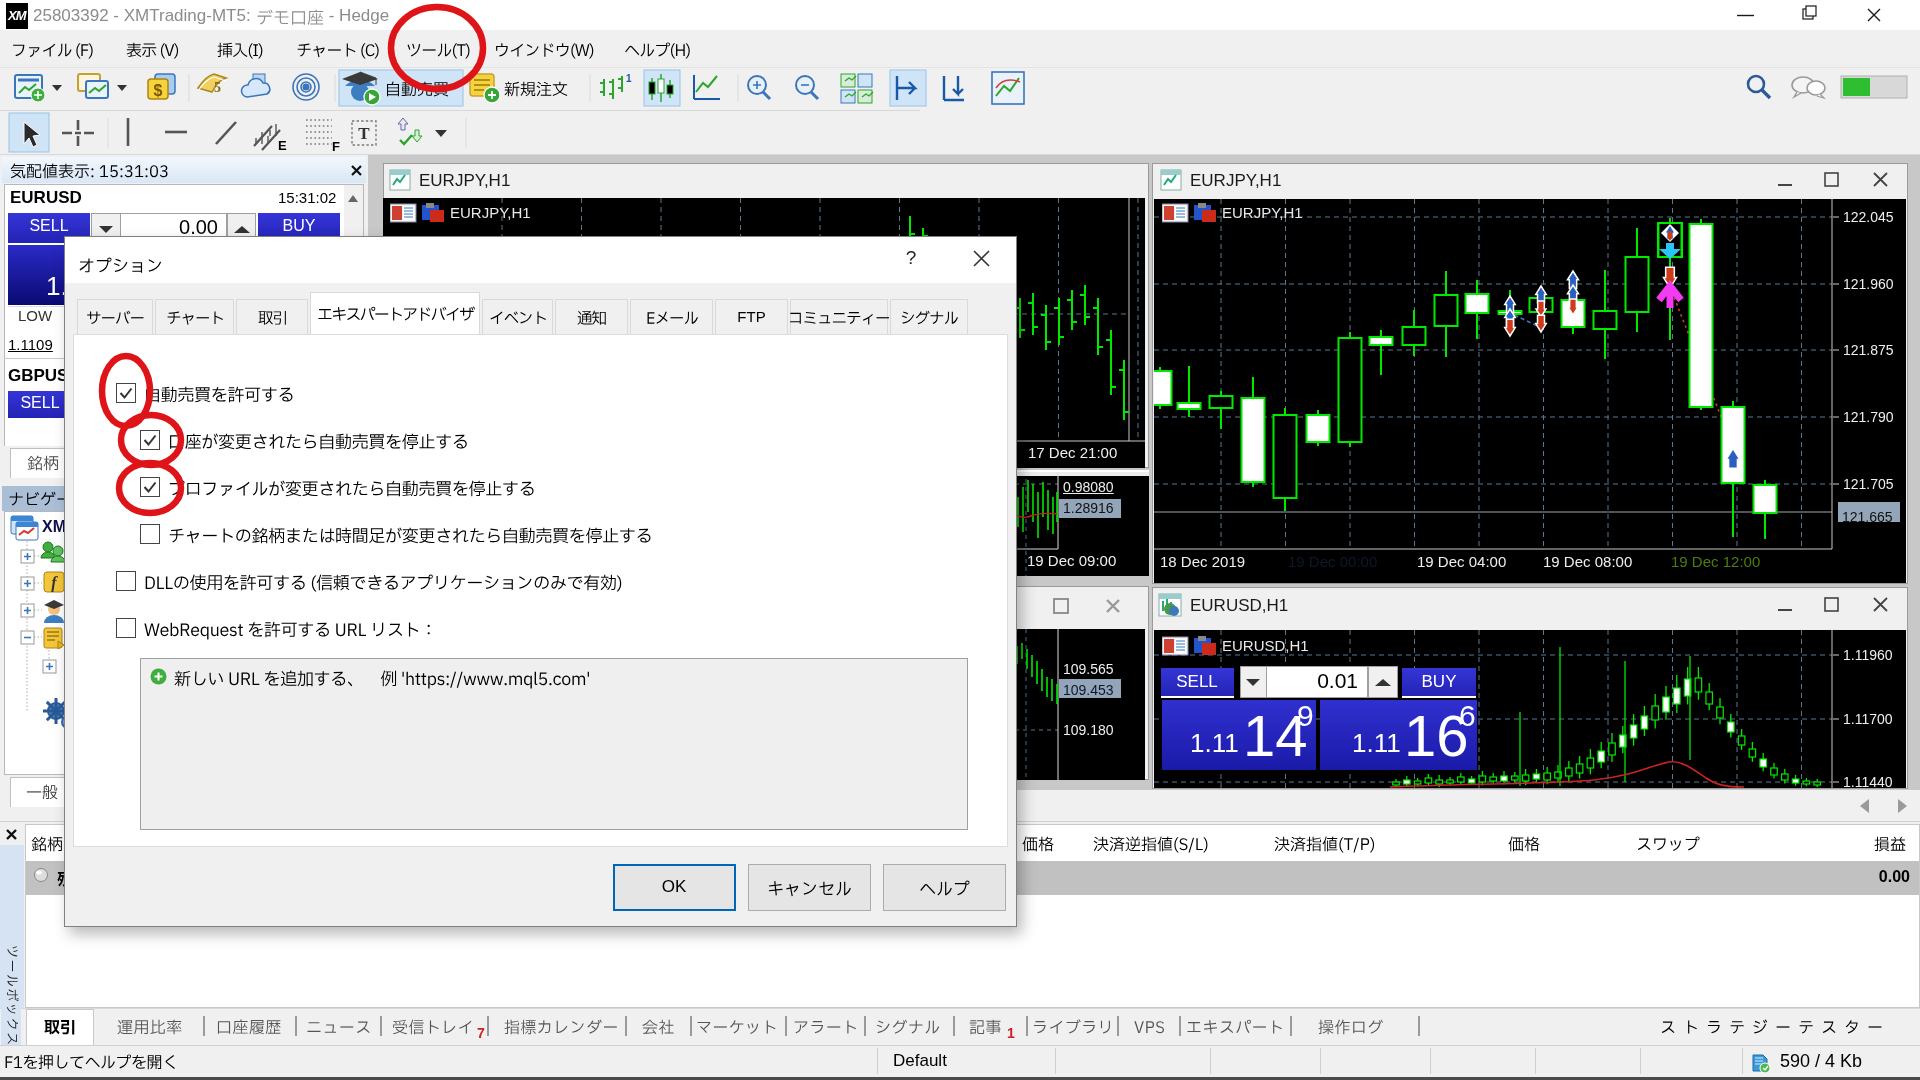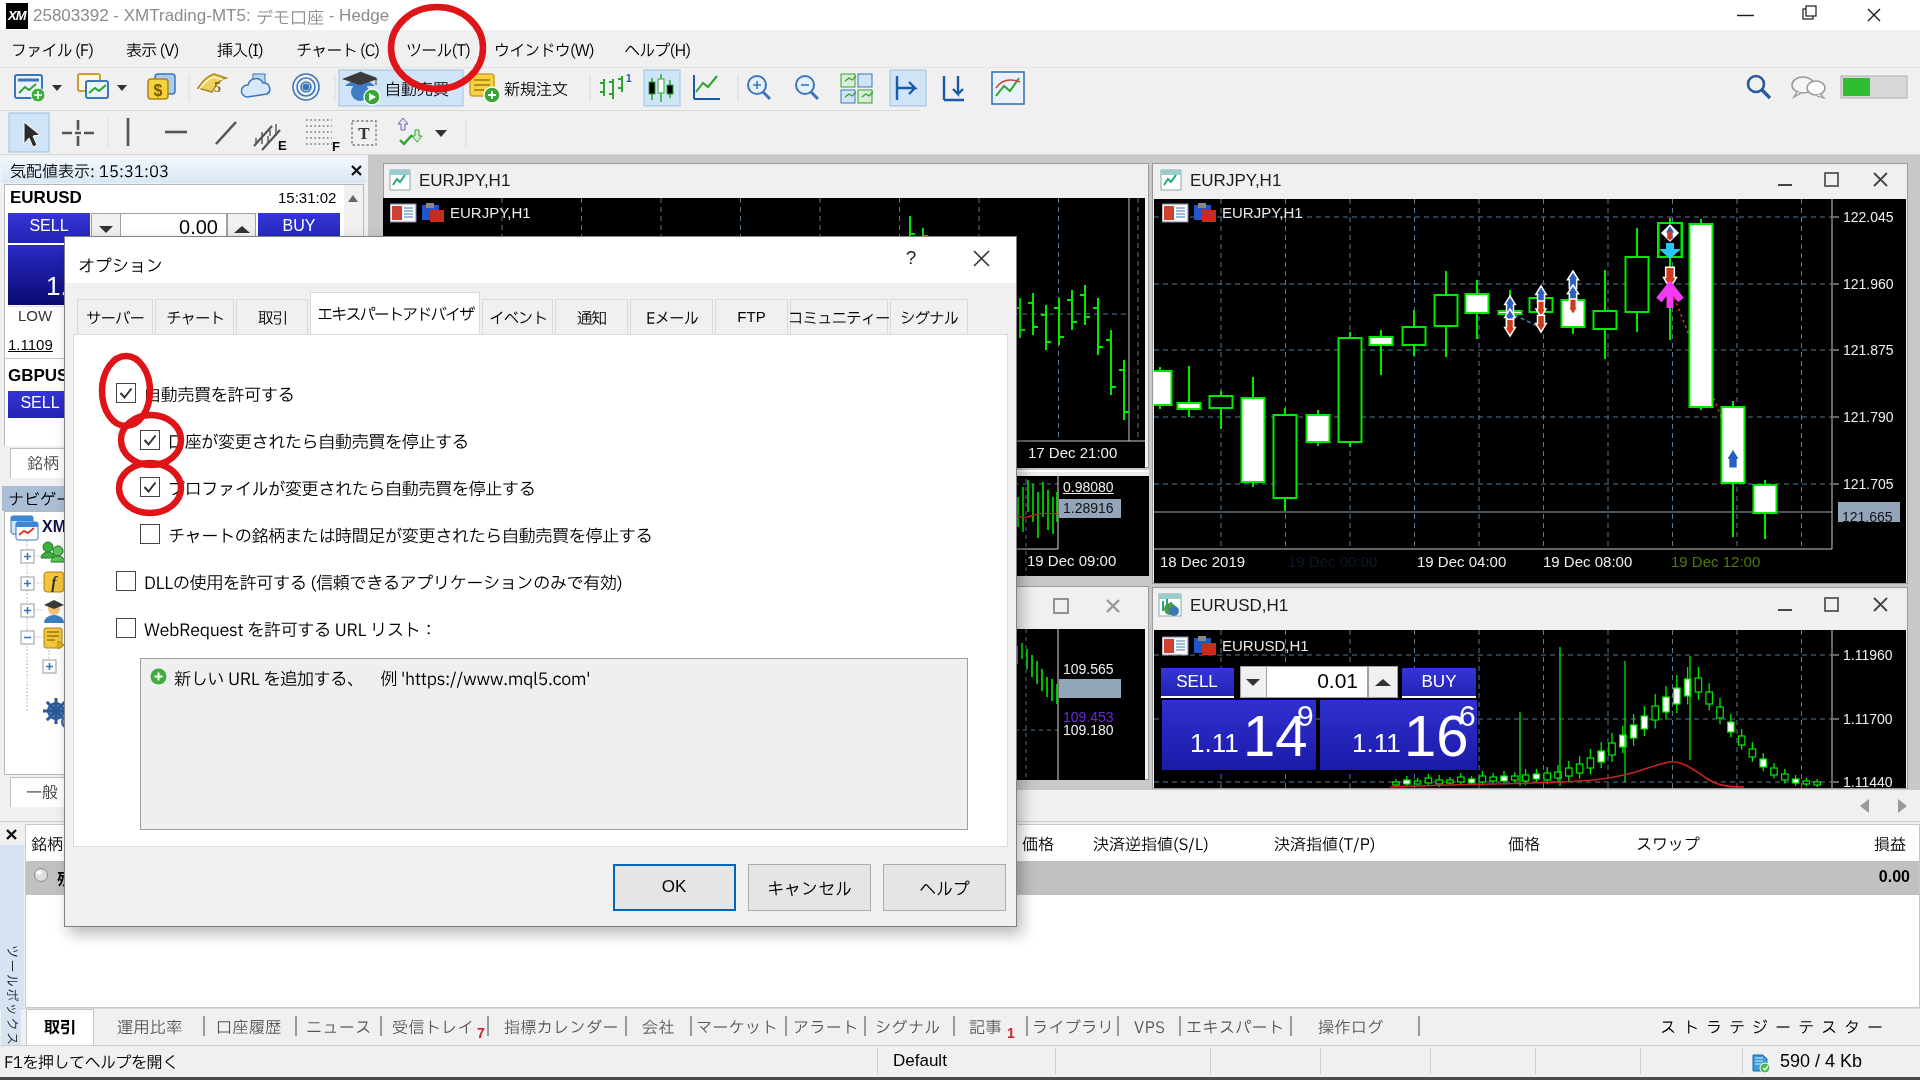--- a/index.html
+++ b/index.html
@@ -590,21 +590,21 @@
       <path d="M644 20 V40" stroke="#00ea00" stroke-width="1.6"></path>
       <path d="M649 26 V48" stroke="#00ea00" stroke-width="1.6"></path>
       <path d="M654 32 V55" stroke="#00ea00" stroke-width="1.6"></path>
       <path d="M659 40 V62" stroke="#00ea00" stroke-width="1.6"></path>
       <path d="M664 48 V68" stroke="#00ea00" stroke-width="1.6"></path>
       <path d="M669 50 V72" stroke="#00ea00" stroke-width="1.6"></path>
       <path d="M674 55 V75" stroke="#00ea00" stroke-width="1.6"></path>
     </svg>
     <div style="position:absolute;left:1063px;top:660.6px;font:400 14px 'Liberation Sans',sans-serif;color:#eee;white-space:pre;">109.565</div>
     <div style="position:absolute;left:1059px;top:679px;width:62px;height:19px;background:#93a5b9"></div>
-    <div style="position:absolute;left:1063px;top:709px;font:400 14px 'Liberation Sans',sans-serif;color:#6d28d9;white-space:pre;text-align:right;">109.453</div>
+    <div style="position:absolute;left:1063px;top:682px;font:400 14px 'Liberation Sans',sans-serif;color:#0f172a;white-space:pre;text-align:right;">109.453</div>
     <div style="position:absolute;left:1063px;top:721.6px;font:400 14px 'Liberation Sans',sans-serif;color:#eee;white-space:pre;">109.180</div>
     <div style="position:absolute;left:368px;top:790px;width:1552px;height:31px;background:#f0f0f0"></div>
     <svg class="ab" style="left:1855px;top:797px" width="60" height="18">
       <path d="M14 2 v14 l-9 -7z" fill="#9a9a9a"></path>
       <path d="M43 2 v14 l9 -7z" fill="#9a9a9a"></path>
     </svg>
     <div style="position:absolute;left:0px;top:155px;width:368px;height:323px;background:#f0f0f0"></div>
     <div style="position:absolute;left:2px;top:157px;width:364px;height:26px;background:linear-gradient(#f2f7fd,#d9e7f6)"></div>
     <svg style="position:absolute;left:10px;top:163px;overflow:visible;" width="159.136" height="20">
       <g transform="translate(0,14.08) scale(0.016,-0.016)" fill="#000">

